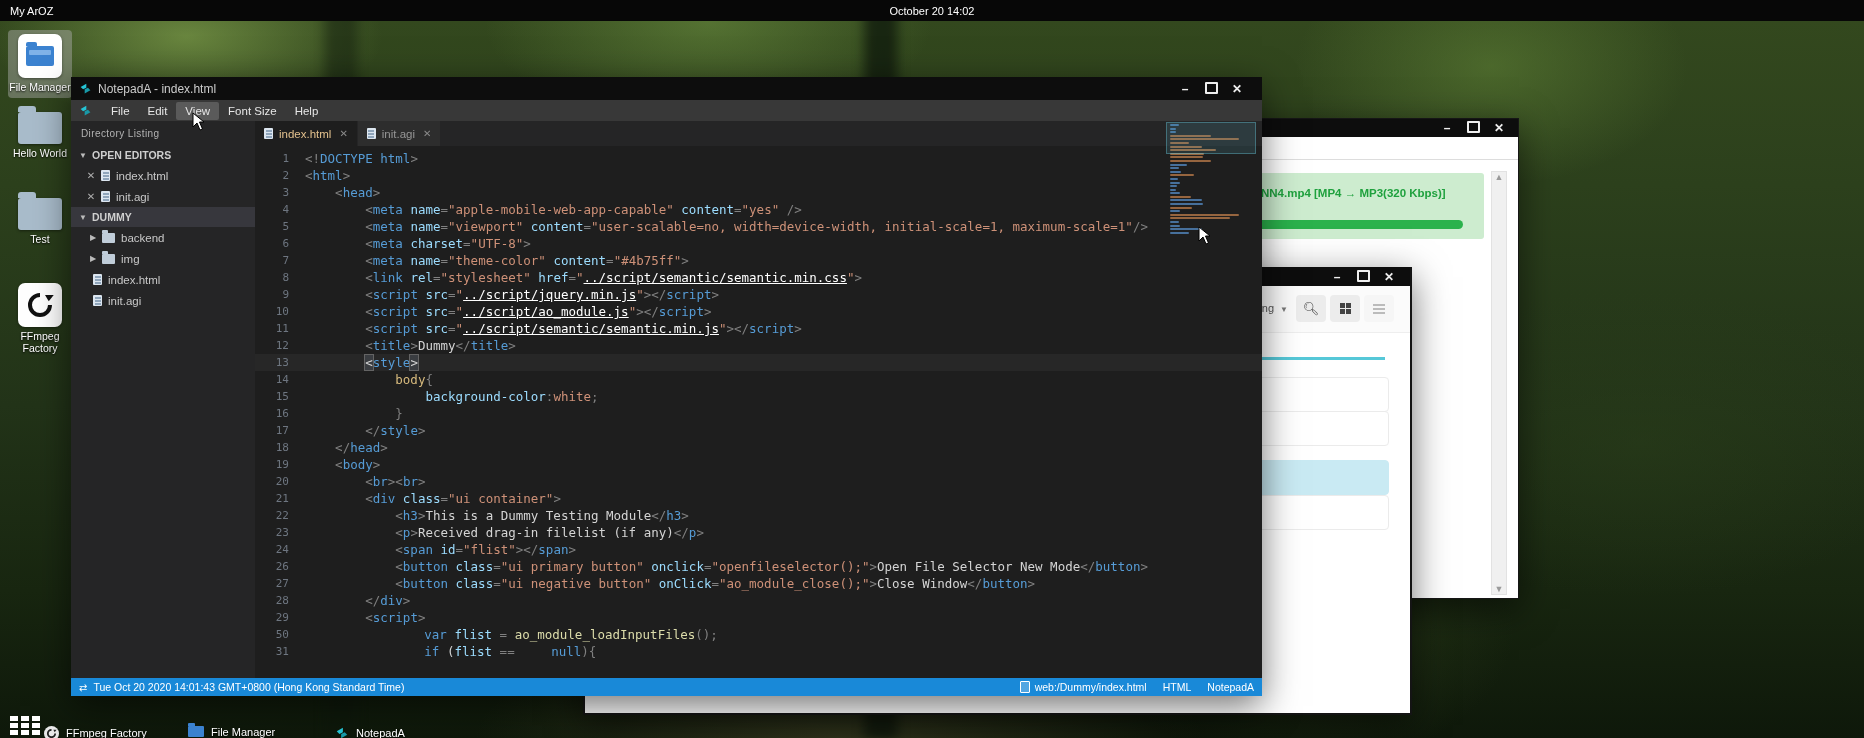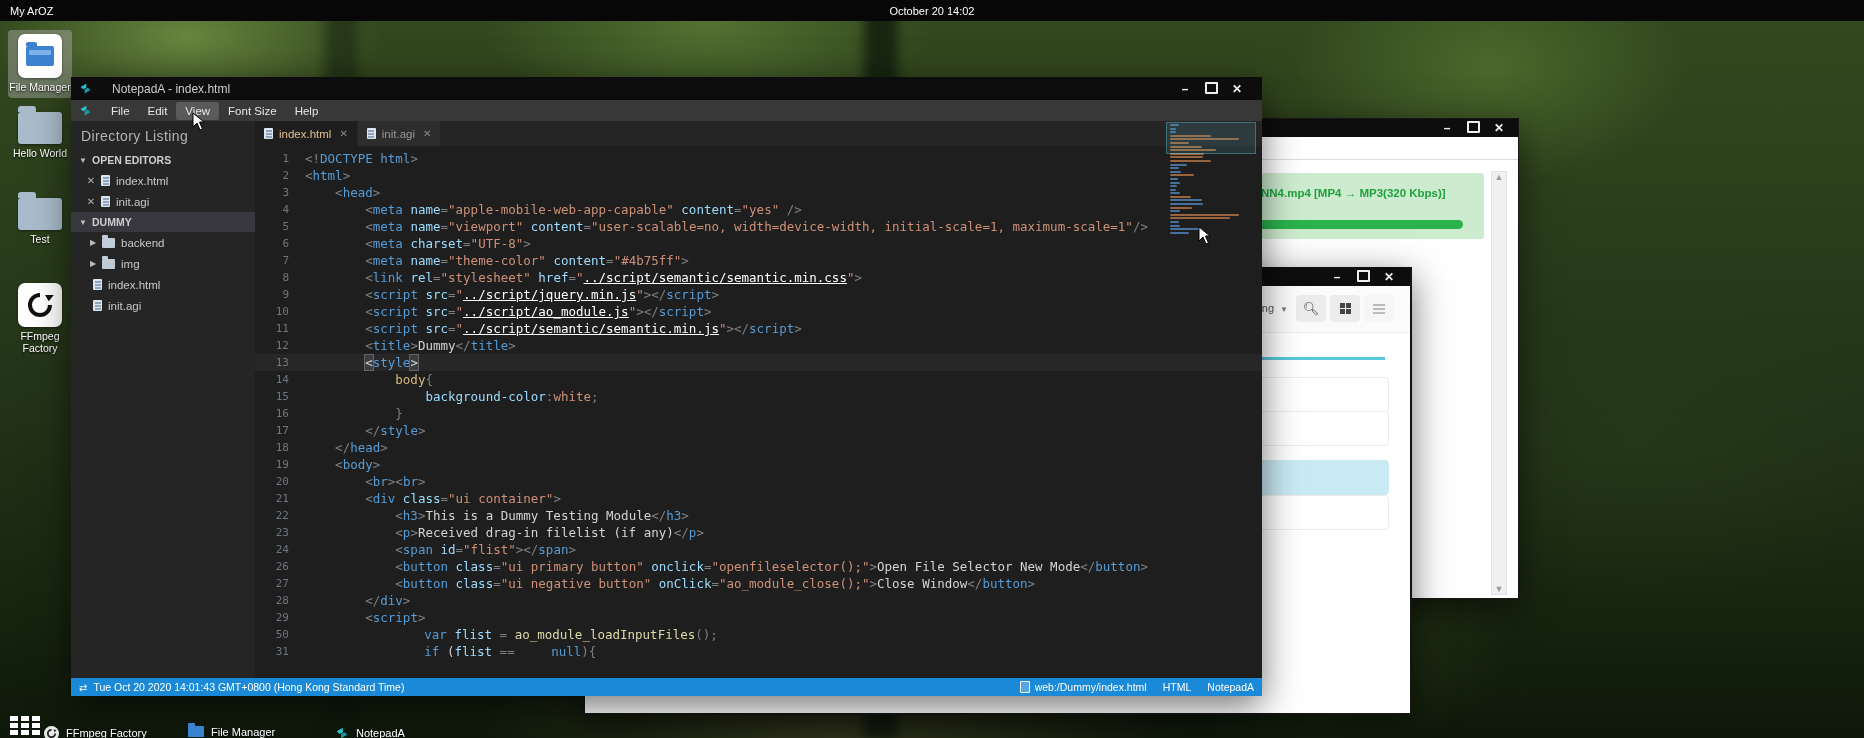--- a/index.html
+++ b/index.html
@@ -70,27 +70,27 @@
   .listglyph{display:inline-block;width:12px;height:10px;
      background:linear-gradient(#bbb 0 0) 0 0/12px 2px no-repeat,linear-gradient(#bbb 0 0) 0 4px/12px 2px no-repeat,
                 linear-gradient(#bbb 0 0) 0 8px/12px 2px no-repeat;}
   .fmstrip{position:absolute;left:0;top:90px;width:800px;height:3px;background:#56c8d8;}
   .fmrow{position:absolute;left:18px;width:784px;height:33px;background:#fff;border:1px solid #ebebeb;border-radius:4px;}
   .fmrow.sel{background:#c9eaf3;border-color:#c9eaf3;}
 
   
   .npwin{left:71px;top:77px;width:1191px;height:619px;background:#1e1e1e;z-index:5;}
   .npwin .tbar{height:23px;padding:0 8px;font-size:12px;}
-  .npwin .tbar .ttl{margin-left:20px;color:#ccc;}
+  .npwin .tbar .ttl{margin-left:6px;color:#ccc;}
   .menubar{height:21px;background:#383838;display:flex;align-items:center;color:#e6e6e6;font-size:11.5px;padding-left:8px;}
   .mitem{padding:3px 9px;border-radius:2px;}
   .mitem.active{background:#5a5a5a;text-align:right;}
   .npbody{position:absolute;top:44px;bottom:18px;left:0;right:0;display:flex;}
   .sidebar{width:184px;background:#252526;color:#cccccc;font-size:11.5px;overflow:hidden;flex:none;}
-  .sidehdr{padding:7px 10px 6px;font-size:14px;color:#b3b3b3;letter-spacing:.4px;}
+  .sidehdr{padding:7px 10px 6px;font-size:10px;color:#b3b3b3;letter-spacing:.4px;}
   .secrow{height:20px;display:flex;align-items:center;font-size:10.5px;font-weight:bold;color:#cfcfcf;padding-left:6px;}
   .secrow.sel{background:#37373d;}
   .chev{width:12px;font-size:8px;color:#bbb;text-align:center;margin-right:3px;}
   .trow{height:21px;display:flex;align-items:center;color:#c8c8c8;}
   .tclose{color:#b0b0b0;font-size:10px;width:12px;text-align:center;margin-right:4px;}
   .tfico{width:9px;height:11px;background:#dce6f0;border-radius:1px;margin-right:6px;flex:none;position:relative;}
   .tfico::before{content:"";position:absolute;top:2px;left:1.5px;right:1.5px;height:1.5px;background:#8fa5bb;box-shadow:0 3px 0 #8fa5bb,0 6px 0 #8fa5bb;}
   .tdico{width:13px;height:10px;background:#c0cdd9;border-radius:1px;margin-right:6px;flex:none;position:relative;}
   .tdico::before{content:"";position:absolute;top:-3px;left:0;width:6px;height:3px;background:#c0cdd9;border-radius:1px 1px 0 0;}
 

